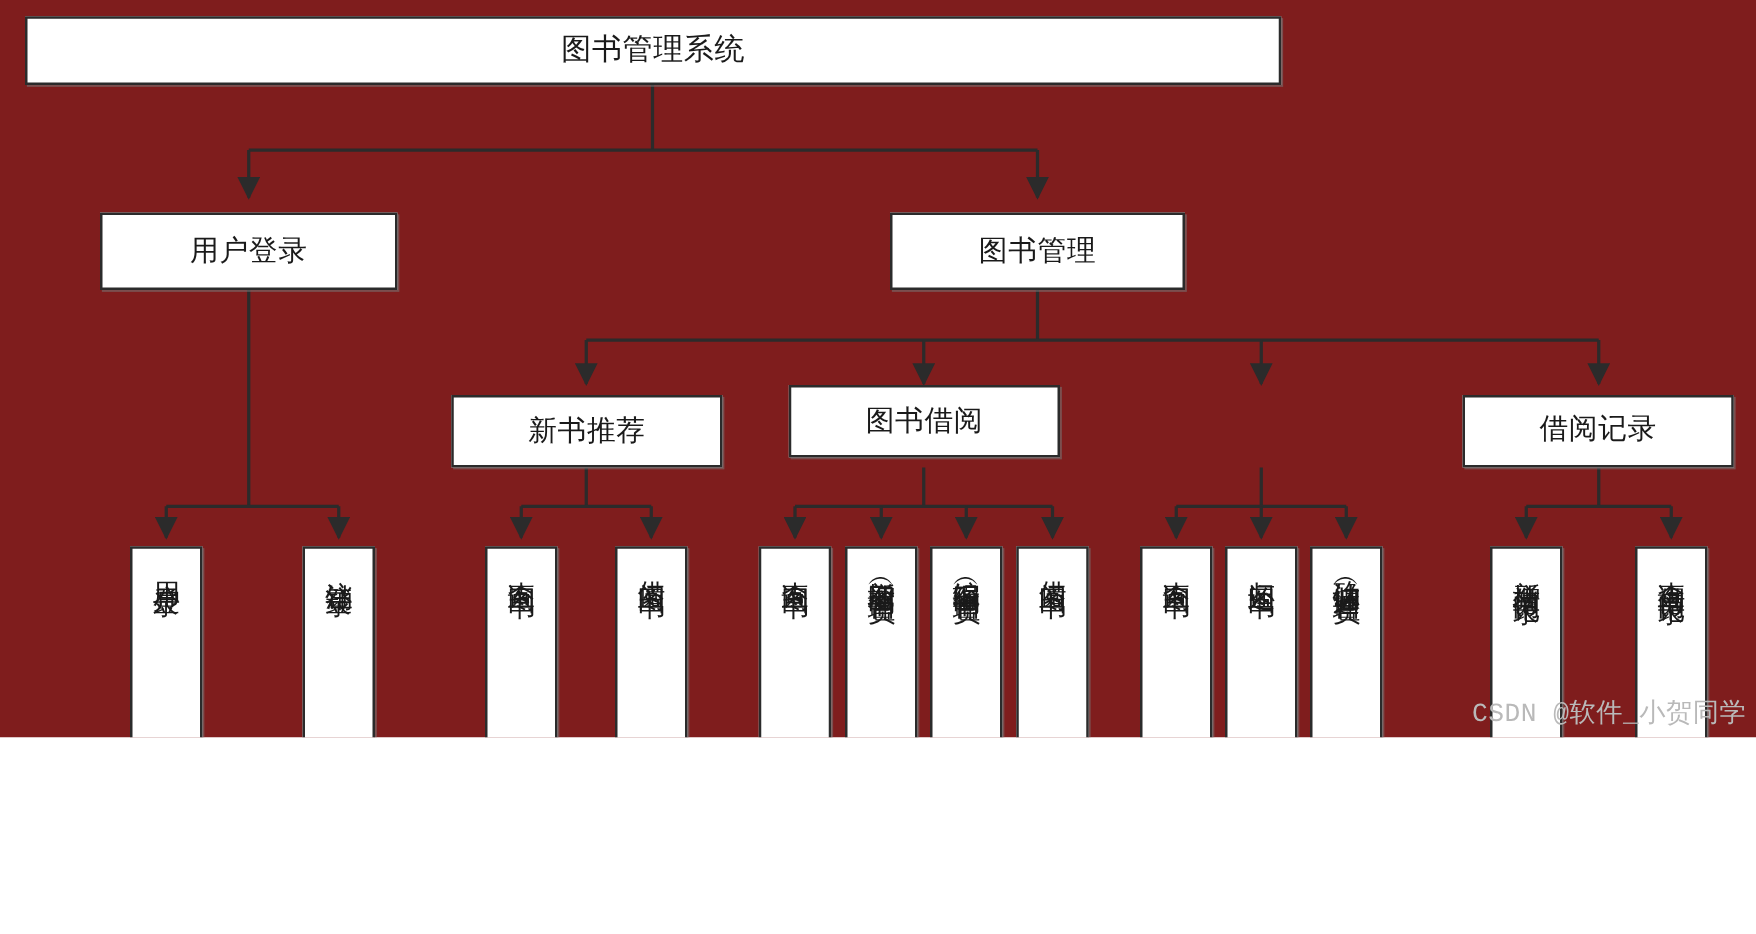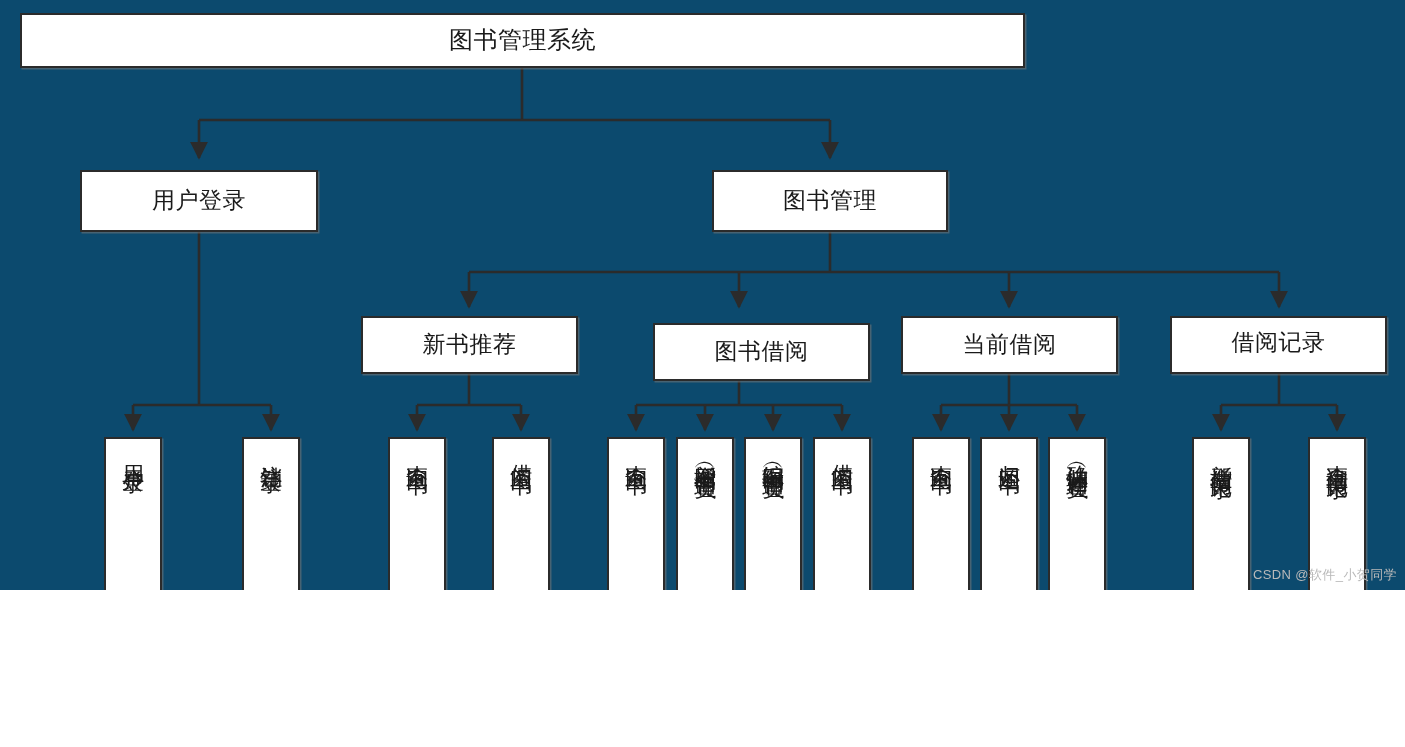--- a/index.html
+++ b/index.html
@@ -7,21 +7,21 @@
     padding: 0;
     background: #ffffff;
   }
   body {
     font-family: "Liberation Sans", "DejaVu Sans", sans-serif;
   }
   #canvas {
     position: relative;
     width: 1405px;
     height: 590px;
-    background: #0c4a6e;
+    background: #7f1d1d;
     overflow: hidden;
   }
   #edges {
     position: absolute;
     left: 0;
     top: 0;
     width: 1405px;
     height: 747px;
     pointer-events: none;
   }
@@ -64,25 +64,26 @@
     white-space: nowrap;
     -webkit-text-orientation: upright;
   }
   .node.vert.tall .label {
     letter-spacing: 2px;
   }
   .watermark {
     position: absolute;
     right: 8px;
     bottom: 6px;
-    font-size: 13px;
+    font-size: 21px;
     color: #b9b9b9;
     white-space: nowrap;
     z-index: 5;
     letter-spacing: 0.4px;
+    font-family: Liberation Mono, monospace;
   }
 </style>
 </head>
 <body>
 
 <div id="canvas">
 
   <svg id="edges" viewBox="0 0 1405 747" xmlns="http://www.w3.org/2000/svg">
     <defs>
       <marker id="arrow" viewBox="0 0 10 10" refX="9" refY="5" markerWidth="7" markerHeight="7" orient="auto-start-reverse">
@@ -140,25 +141,22 @@
   <div class="node horiz" style="left:80px; top:170px; width:238px; height:62px;">
     <span class="label">用户登录</span>
   </div>
   <div class="node horiz" style="left:361px; top:316px; width:217px; height:58px;">
     <span class="label">新书推荐</span>
   </div>
 
   <div class="node horiz" style="left:712px; top:170px; width:236px; height:62px;">
     <span class="label">图书管理</span>
   </div>
-  <div class="node horiz" style="left:631px; top:323px; width:217px; height:58px;margin-left:22px;">
+  <div class="node horiz" style="left:631px; top:308px; width:217px; height:58px;">
     <span class="label">图书借阅</span>
-  </div>
-  <div class="node horiz" style="left:901px; top:316px; width:217px; height:58px;">
-    <span class="label">当前借阅</span>
   </div>
   <div class="node horiz" style="left:1170px; top:316px; width:217px; height:58px;font-family:Liberation Mono, monospace;">
     <span class="label">借阅记录</span>
   </div>
 
   <div class="node vert" style="left:104px; top:437px; width:58px; height:298px;">
     <span class="label">用户登录</span>
   </div>
   <div class="node vert" style="left:242px; top:437px; width:58px; height:298px;">
     <span class="label">注销登录</span>

